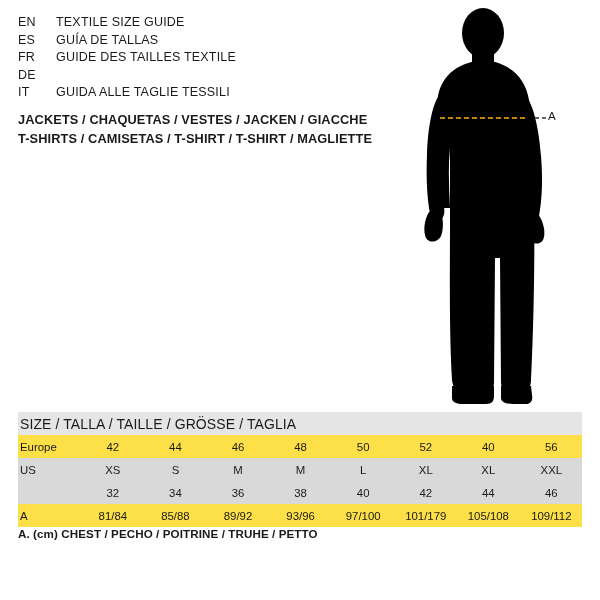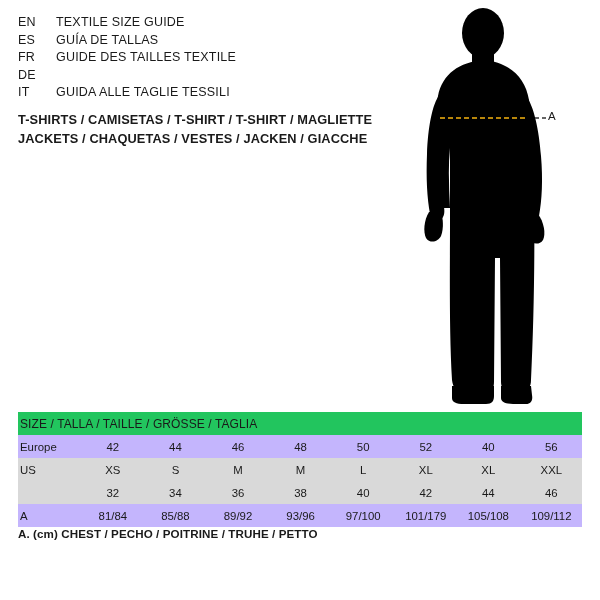--- a/index.html
+++ b/index.html
@@ -93,30 +93,30 @@
     width: 564px;
     font-size: 11.4px;
     table-layout: fixed;
   }
   table.size-table td {
     padding: 3px 0 3px 0;
     height: 17px;
     vertical-align: middle;
   }
   table.size-table tr.row-head td {
-    background: #22c55e;
+    background: #e5e5e5;
     color: #1a1a1a;
-    font-size: 12px;
+    font-size: 14px;
     letter-spacing: 0.1px;
   }
   table.size-table tr.row-shade td {
     background: #d9d9d9;
   }
   table.size-table tr.row-plain td {
-    background: #c4b5fd;
+    background: #fde047;
     margin-top: 44px;
   }
   td.c-label {
     width: 86px;
     padding-left: 2px !important;
   }
   td.c-val {
     width: 68px;
     text-align: center;
     padding-left: 2px !important;
@@ -148,22 +148,22 @@
     <div class="lang-row">
       <span class="lang-code">DE</span>
     </div>
     <div class="lang-row">
       <span class="lang-code">IT</span>
       <span class="lang-text">GUIDA ALLE TAGLIE TESSILI</span>
     </div>
   </div>
 
   <div class="garment-block">
+    <div class="garment-line">JACKETS / CHAQUETAS / VESTES / JACKEN / GIACCHE</div>
     <div class="garment-line">T-SHIRTS / CAMISETAS / T-SHIRT / T-SHIRT / MAGLIETTE</div>
-    <div class="garment-line">JACKETS / CHAQUETAS / VESTES / JACKEN / GIACCHE</div>
   </div>
 
   <div class="figure-wrap">
     <svg width="200" height="400" viewBox="0 0 200 400" xmlns="http://www.w3.org/2000/svg">
       <g fill="#000000">
 
         <ellipse cx="83" cy="25" rx="21" ry="25"></ellipse>
 
         <rect x="72" y="44" width="22" height="12"></rect>
 

